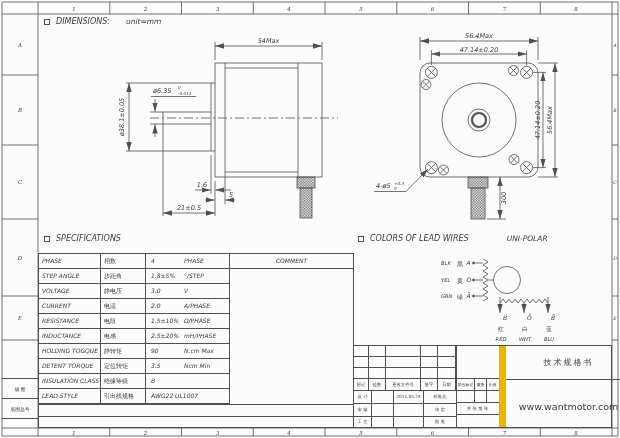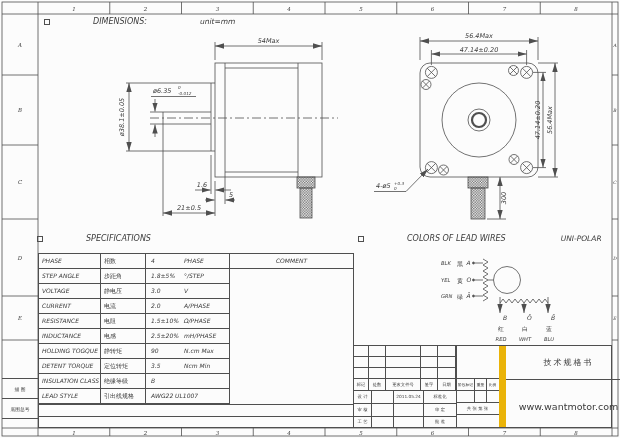--- a/index.html
+++ b/index.html
@@ -9,24 +9,24 @@
   .lines line, .lines rect, .lines circle, .lines polyline, .lines path { stroke: #4f4f4f; stroke-width: 0.8; fill: none; }
   .lines .cl { stroke-dasharray: 9 3 2 3; }
   .lines text { fill: #3a3a3a; font-family: "DejaVu Sans", sans-serif; font-style: italic; font-size: 6.5px; }
   .lines text.mid { text-anchor: middle; }
   .lines text.t4 { font-size: 4.2px; }
   .lines text.t5 { font-size: 5.2px; }
   .lines text.t6 { font-size: 6px; }
   .lines text.cnt { font-style: normal; font-size: 6px; text-anchor: middle; }
   .lines text.zone { font-family: "DejaVu Serif", serif; font-size: 5.5px; text-anchor: middle; }
   .lines text.zs { font-size: 4.5px; }
-  .hdr { position: absolute; display: flex; align-items: center; font-style: italic; font-size: 8px; white-space: nowrap; gap: 37px; }
+  .hdr { position: absolute; display: flex; align-items: center; font-style: italic; font-size: 8px; white-space: nowrap; }
   .sq { width: 6px; height: 6px; border: 1px solid #4f4f4f; margin-right: 6px; flex: 0 0 auto; }
   .hdr .unit { margin-left: 16px; font-size: 7.5px; }
-  .hdr .sub { margin-left: 18px; font-size: 7.5px; font-style: italic; }
+  .hdr .sub { margin-left: 38px; font-size: 7.5px; font-style: italic; }
   
   .spec { position: absolute; left: 38px; top: 253px; width: 316px; height: 175px; border: 1px solid #4f4f4f; }
   .srow { display: flex; width: 190px; height: 15px; border-bottom: 1px solid #4f4f4f; font-size: 6px; line-height: 14px; white-space: nowrap; }
   .srow:last-child { border-bottom: none; }
   .c { overflow: hidden; }
   .c.en { width: 62px; border-right: 1px solid #4f4f4f; padding-left: 3px; font-style: italic; }
   .c.cn { width: 45px; border-right: 1px solid #4f4f4f; padding-left: 3px; }
   .c.val { width: 83px; display: flex; font-style: italic; }
   .c.val .v { padding-left: 5px; width: 38px; flex: 0 0 auto; }
   .c.val .u { flex: 1; }
@@ -263,21 +263,21 @@
     <text class="t5 mid" x="525" y="341">WHT</text>
     <text class="t5 mid" x="549" y="341">BLU</text>
   </g>
 </svg>
 
 <div class="hdr" style="left:44px;top:17px">
   <span class="sq"></span>
   <span>DIMENSIONS:</span>
   <span class="unit">unit=mm</span>
 </div>
-<div class="hdr" style="left:37px;top:234px">
+<div class="hdr" style="left:44px;top:234px">
   <span class="sq"></span>
   <span>SPECIFICATIONS</span>
 </div>
 <div class="hdr" style="left:358px;top:234px">
   <span class="sq"></span>
   <span>COLORS OF LEAD WIRES</span>
   <span class="sub">UNI-POLAR</span>
 </div>
 
 <div class="spec">

